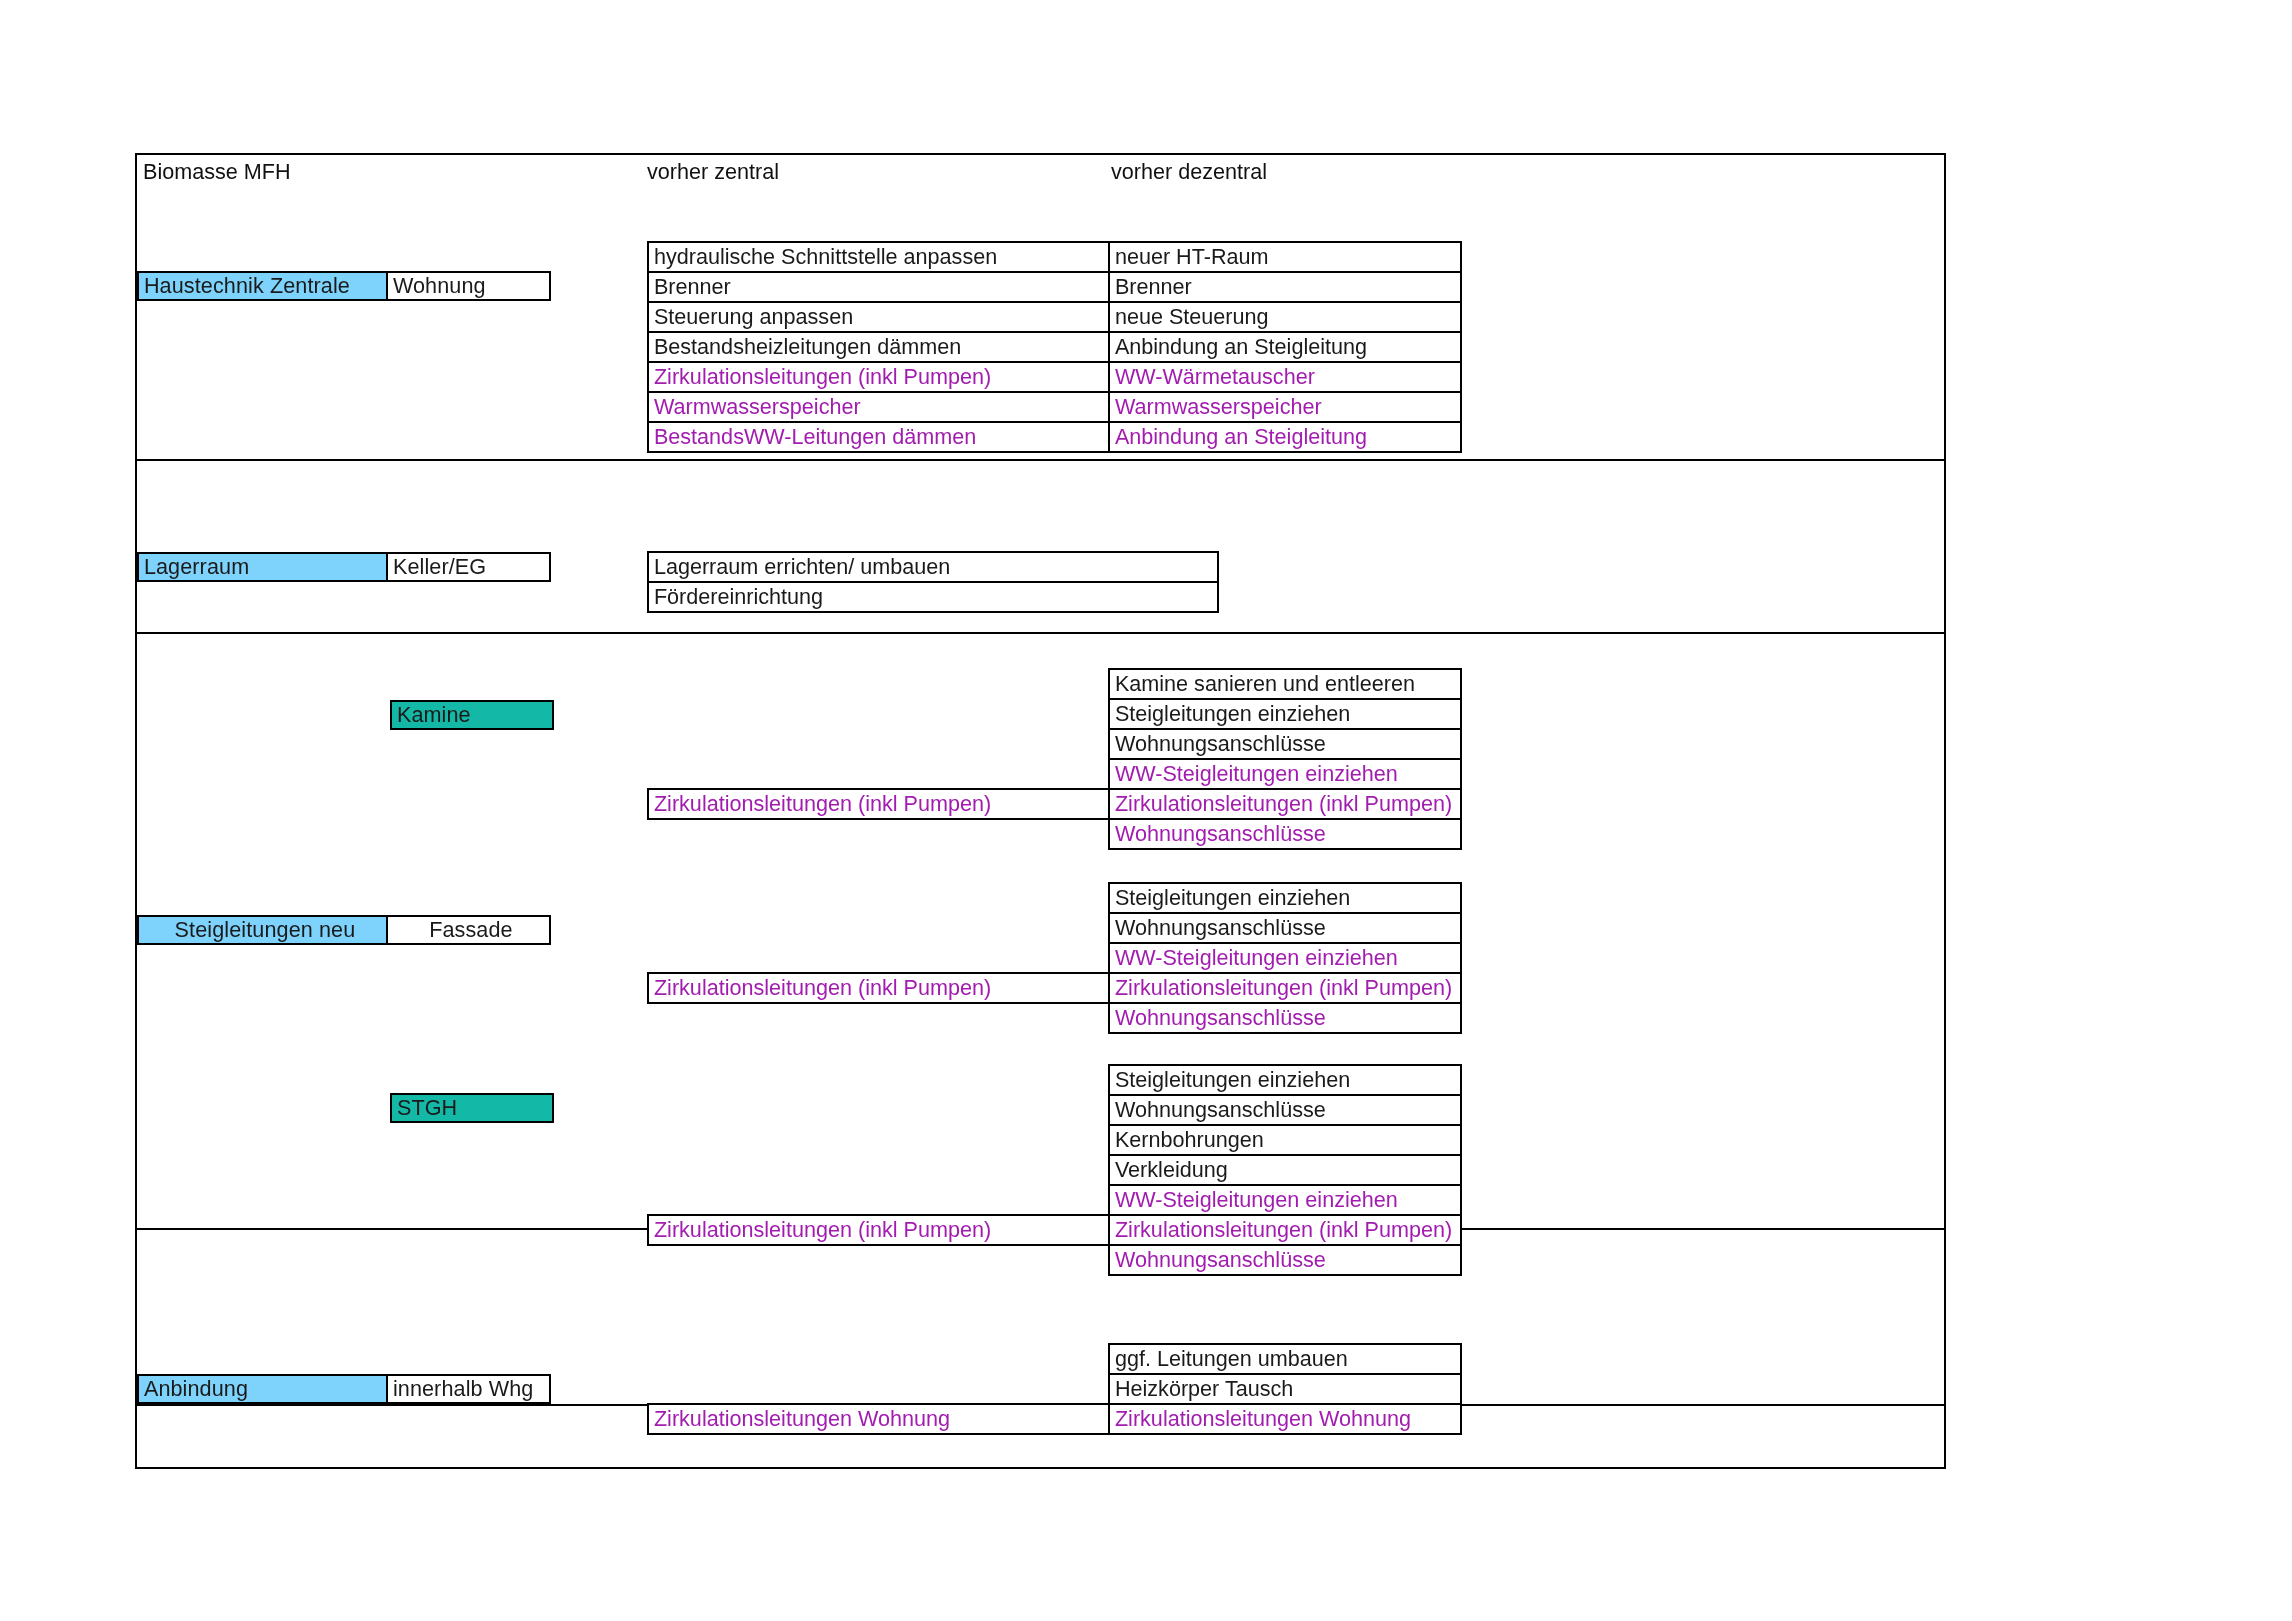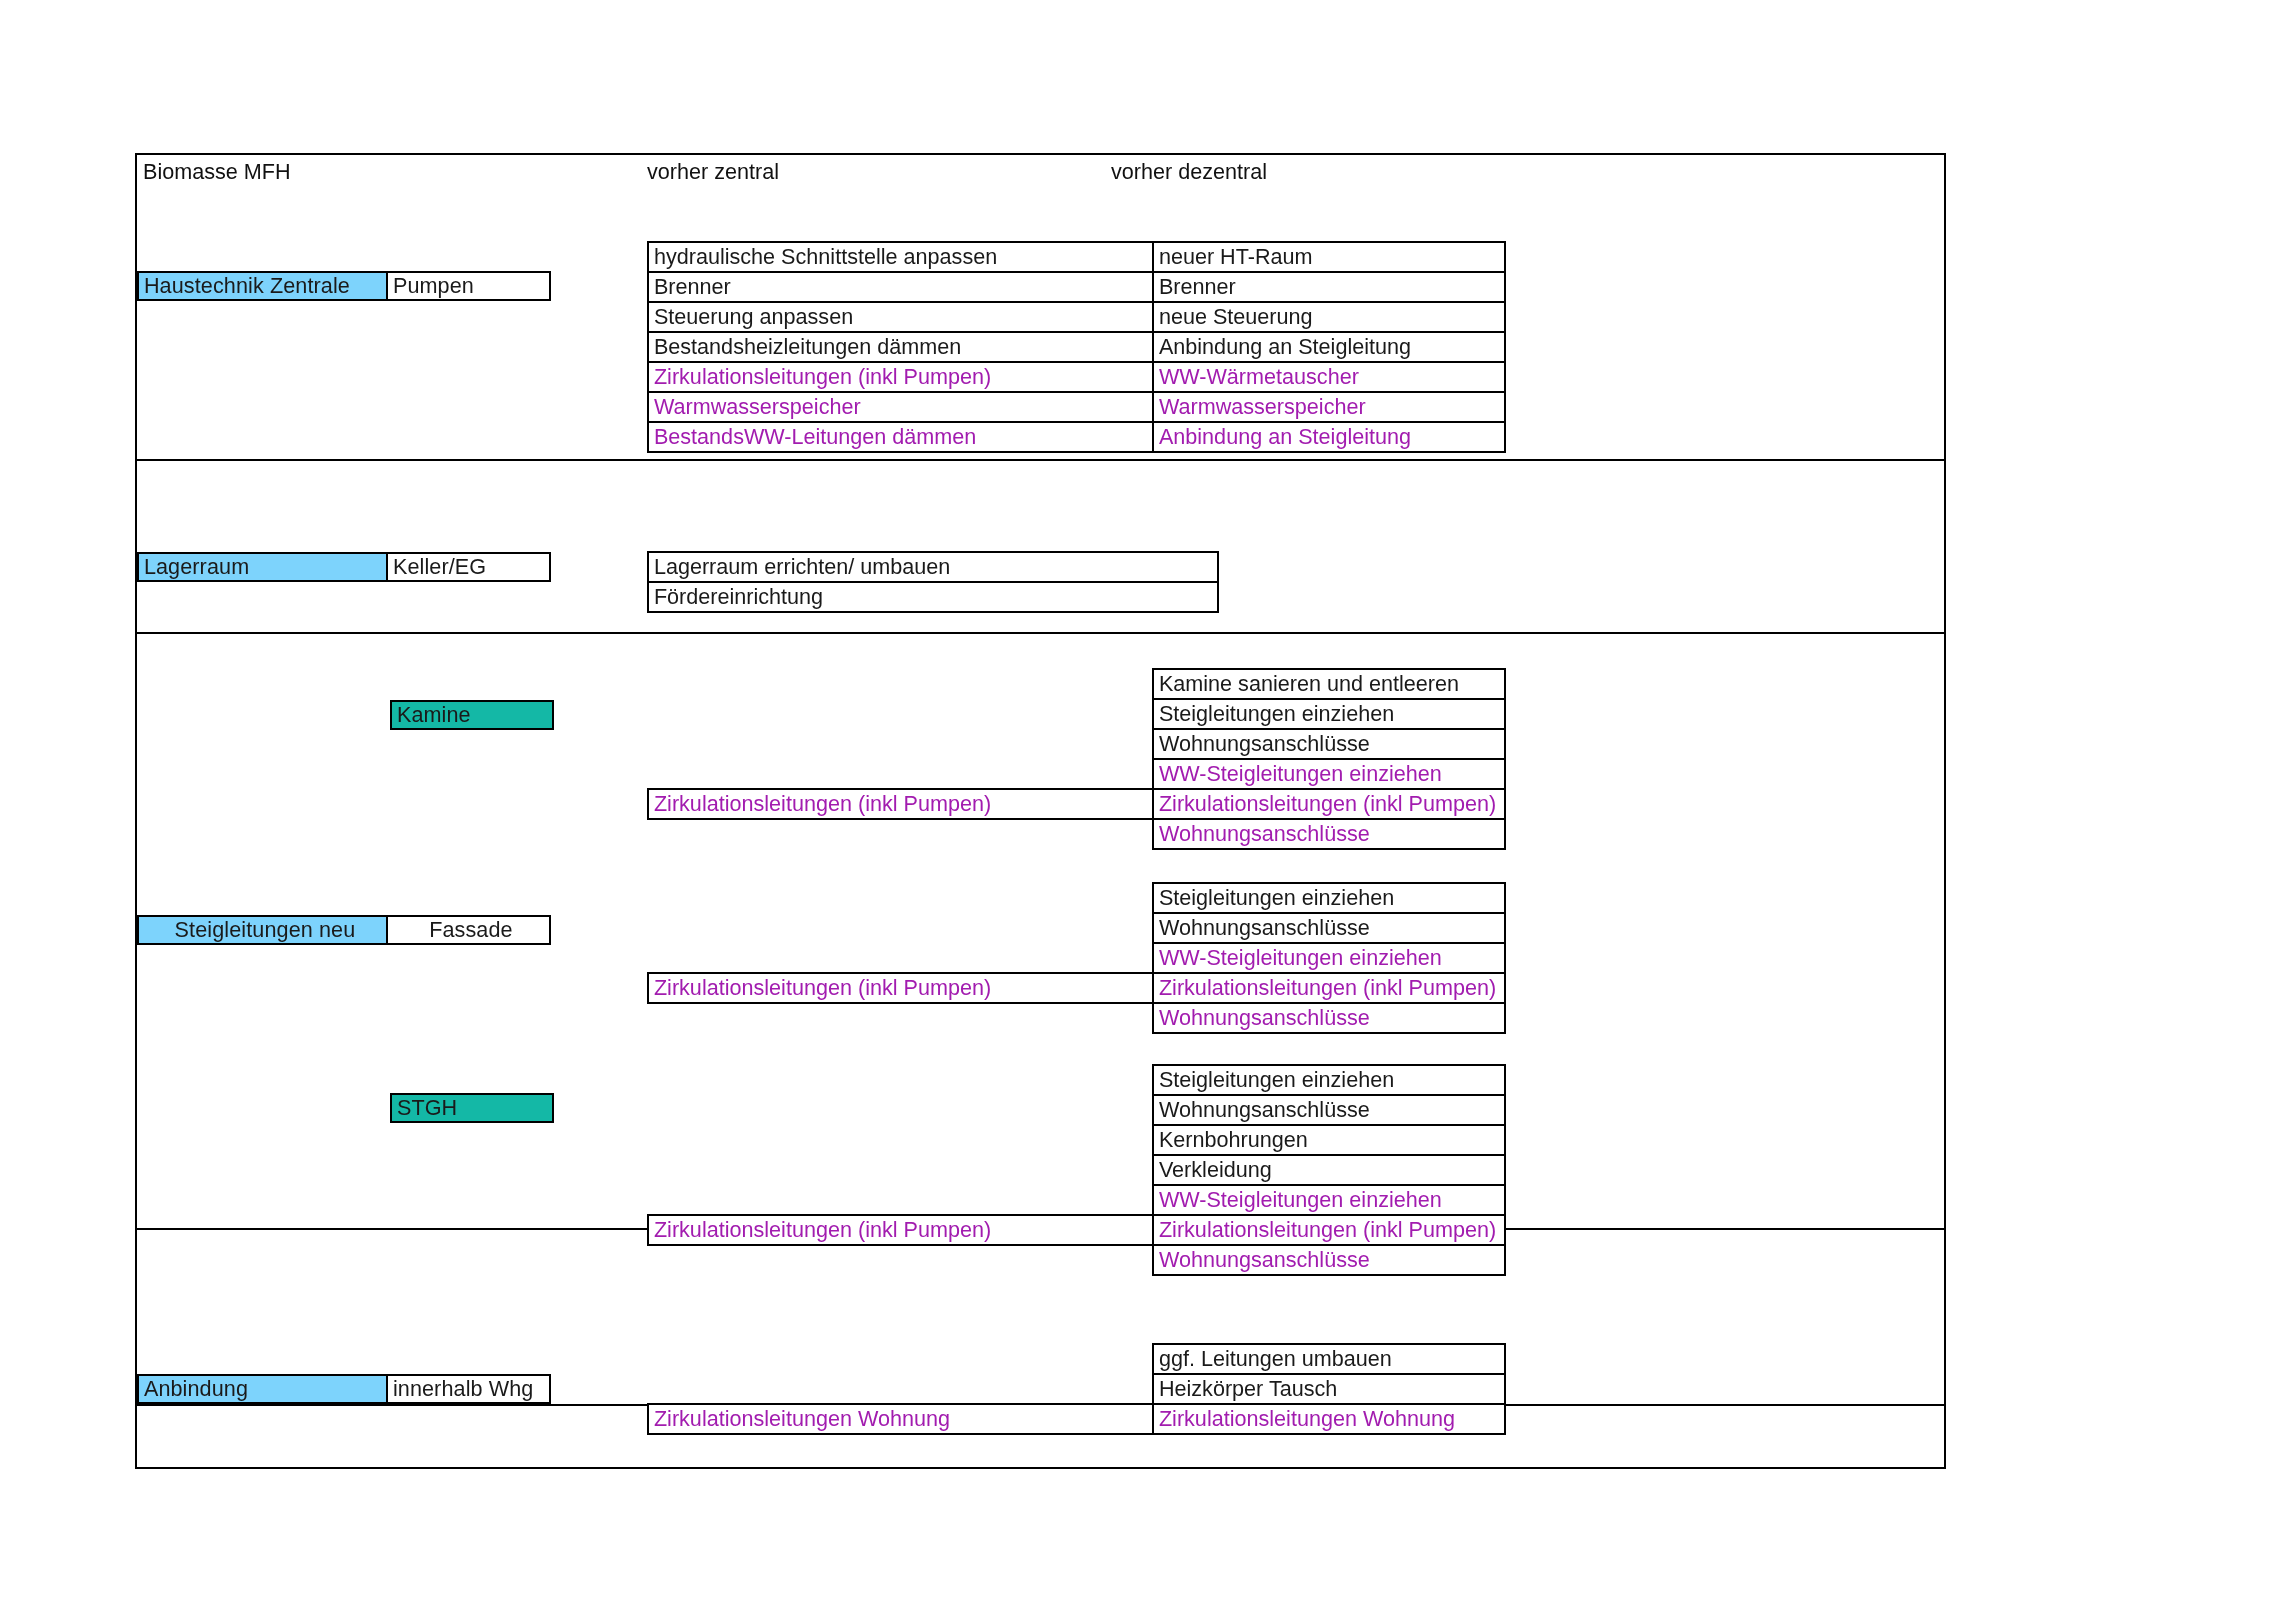--- a/index.html
+++ b/index.html
@@ -117,41 +117,41 @@
     background: #ffffff;
     vertical-align: middle;
   }
   .tbl td.blank {
     border: none;
     background: transparent;
   }
   .tbl td.blue { color: #a21caf; }
 
   
-  .col-z { width: 505px; }
+  .col-z { width: 461px; }
   .col-d { width: 352px; }
   .col-wide { width: 570px; }
 </style>
 </head>
 <body>
 
 <div id="frame"></div>
 
 <div class="block-sep" style="top:459px;"></div>
 <div class="block-sep" style="top:632px;"></div>
 <div class="block-sep" style="top:1228px;"></div>
 <div class="block-sep" style="top:1404px;"></div>
 
 <div class="hdr" id="title-biomasse">Biomasse MFH</div>
 <div class="hdr" id="hdr-zentral">vorher zentral</div>
 <div class="hdr" id="hdr-dezentral">vorher dezentral</div>
 
 <div class="labelpair" style="left:137px; top:271px;">
   <div class="lbl-cat txt">Haustechnik Zentrale</div>
-  <div class="lbl-loc txt">Pumpen</div>
+  <div class="lbl-loc txt">Wohnung</div>
 </div>
 <table class="tbl" style="left:647px; top:241px;">
   <tbody>
       <tr>
     <td class="col-z">hydraulische Schnittstelle anpassen</td>
     <td class="col-d">neuer HT-Raum</td>
   </tr>
   <tr>
     <td class="col-z">Brenner</td>
     <td class="col-d">Brenner</td>

